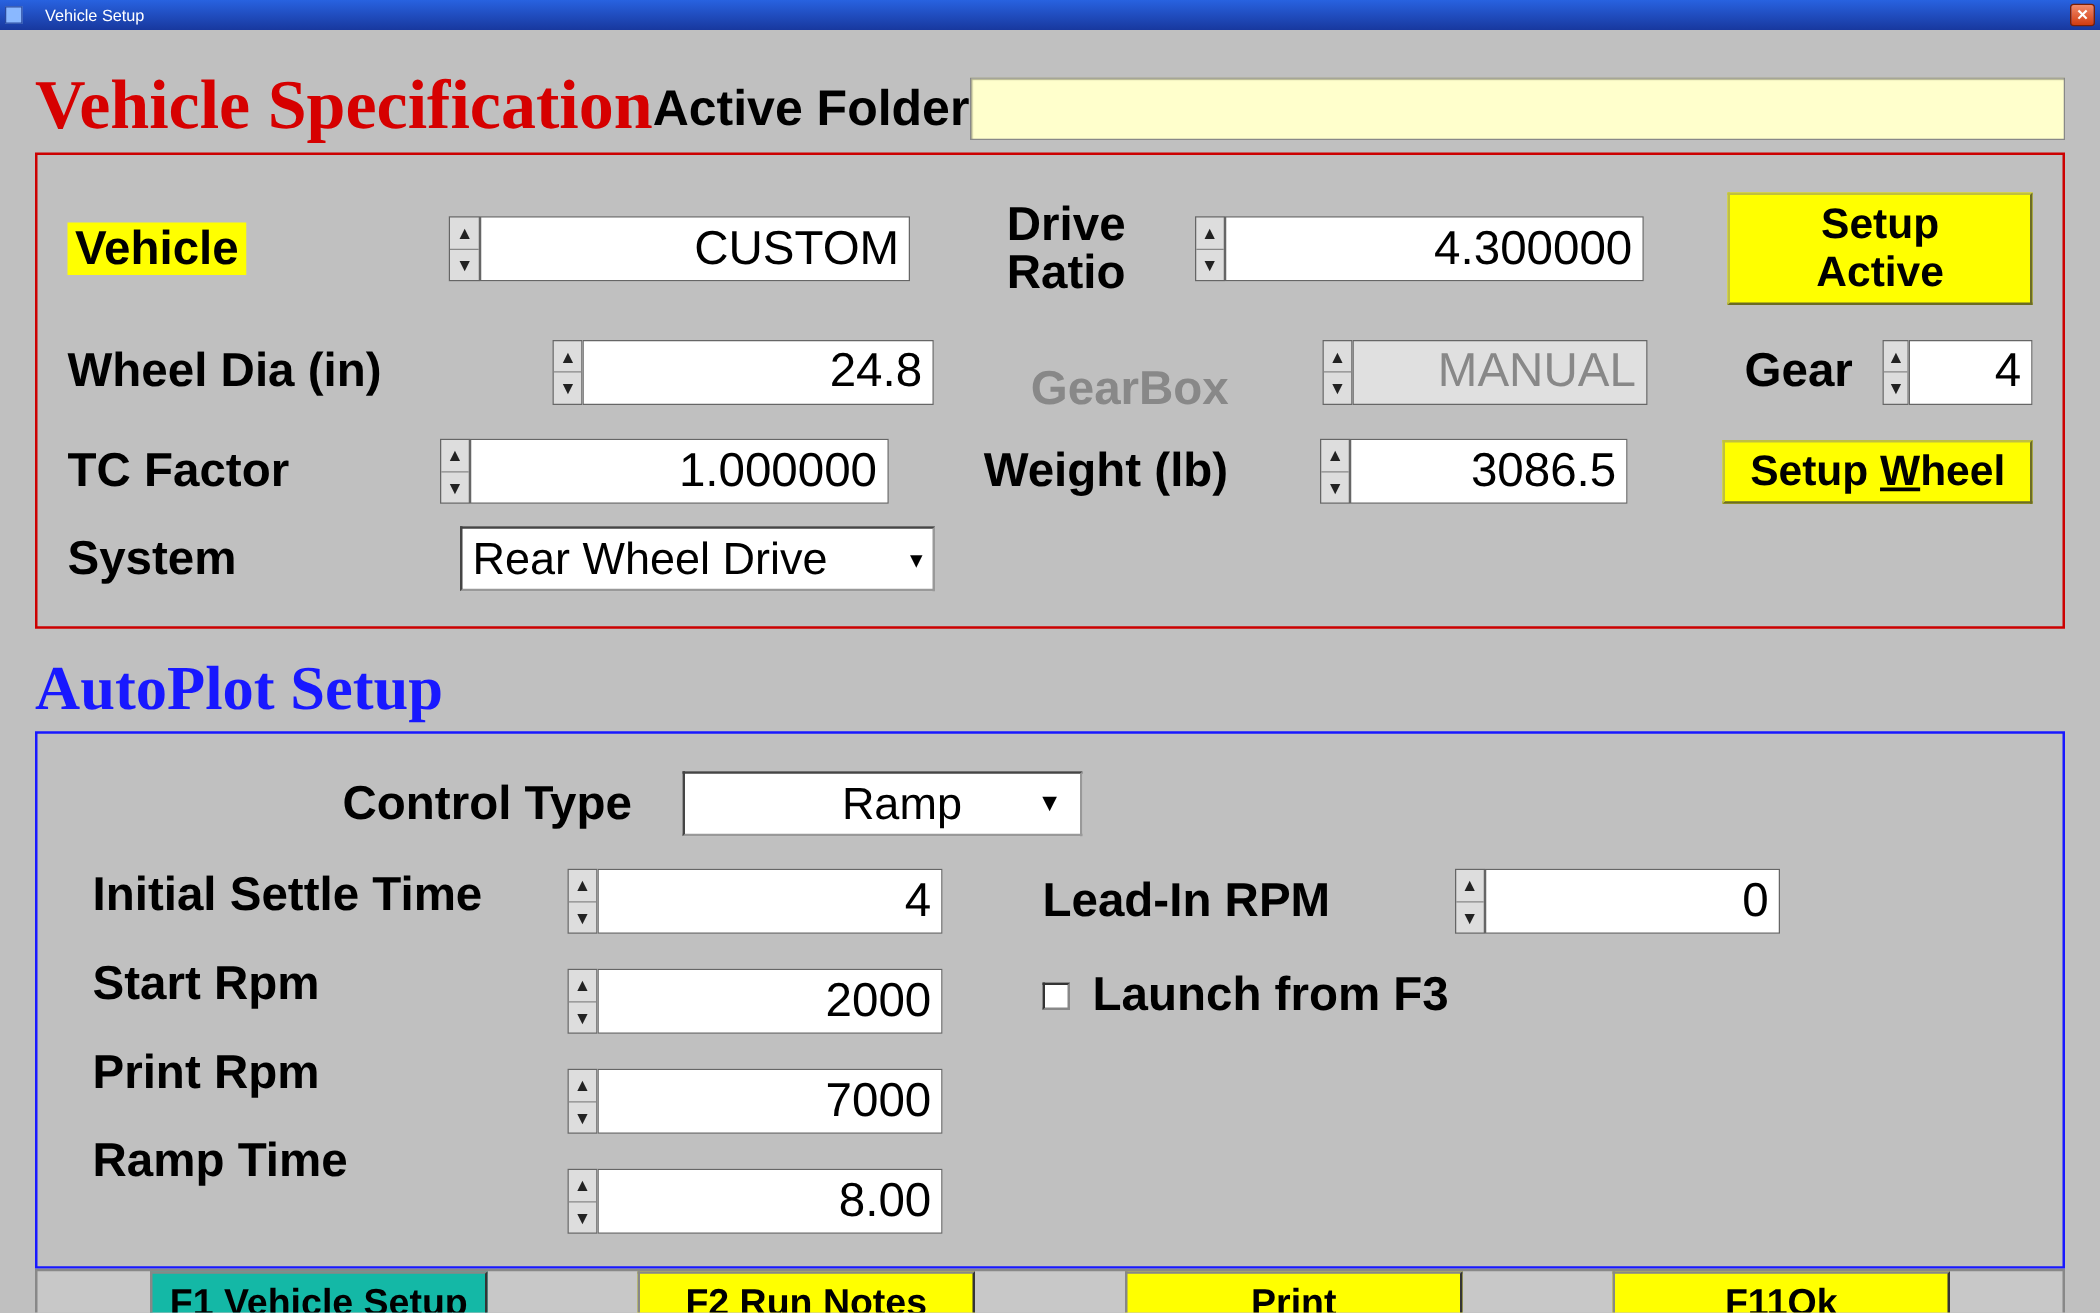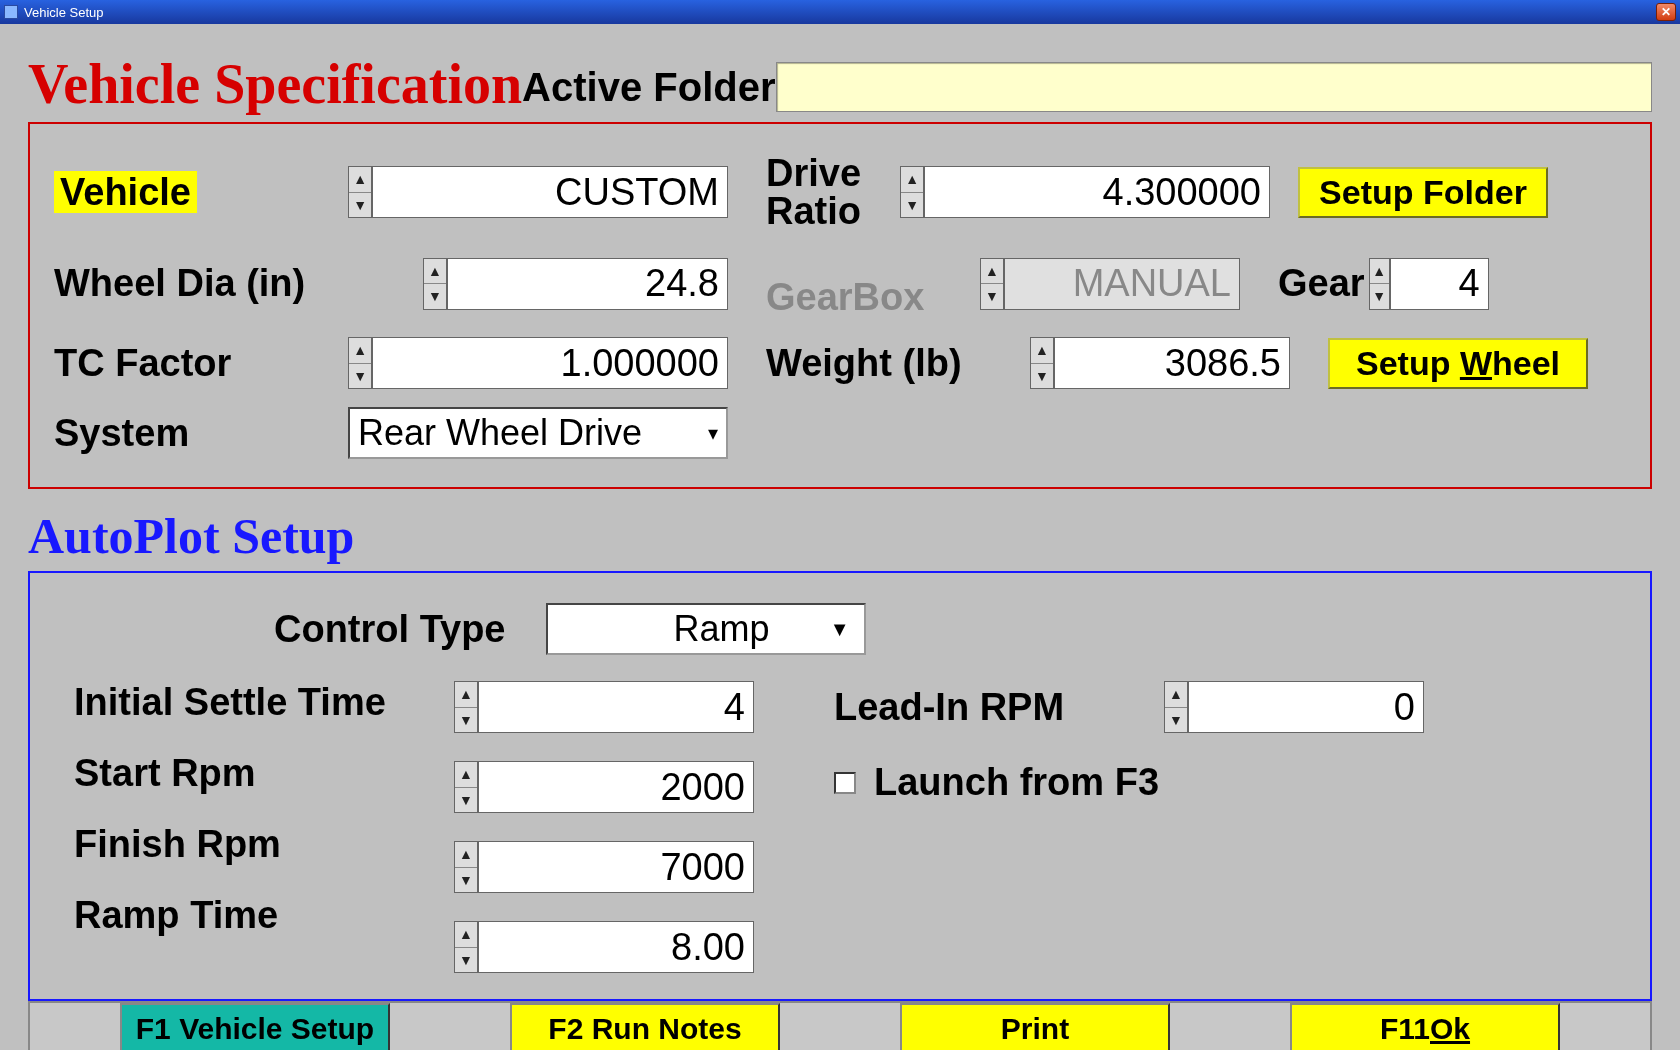--- a/index.html
+++ b/index.html
@@ -8,21 +8,21 @@
 
   
   .titlebar {
     height: 24px;
     background: linear-gradient(to bottom, #2862e0, #18389e);
     display: flex; align-items: center; justify-content: space-between;
     padding: 0 4px;
     color: #fff;
     font-size: 13px;
   }
-  .titlebar .left { display:flex; align-items:center; gap:6px; }
+  .titlebar .left { display:flex; align-items:center; gap:18px; }
   .titlebar .app-icon {
     width:14px; height:14px; background:#8ab8ff; border:1px solid #2a4aa0;
   }
   .titlebar .close {
     width: 20px; height: 18px;
     background: linear-gradient(to bottom,#f28a6a,#d23c10);
     border:1px solid #7a1f05;
     border-radius:3px;
     display:flex; align-items:center; justify-content:center;
     font-size:12px; font-weight:bold; color:#fff;
@@ -129,21 +129,21 @@
     padding: 0 8px;
     display:flex; align-items:center; justify-content:space-between;
   }
   .combo .tri { font-size: 20px; padding-left:12px;}
   .combo.centered { justify-content:center; position:relative;padding-left:40px;}
   .combo.centered .tri { position:absolute; right:14px;}
 
   .row { display:flex; align-items:center; }
 
   
-  .vs-grid .vs-row { display:flex; align-items:center; margin-bottom: 18px; gap: 4px; }
+  .vs-grid .vs-row { display:flex; align-items:center; margin-bottom: 18px; gap: 24px; }
   .spin.vs-input  { width: 380px;}
   .spin.vs-input-sm { width: 120px;}
 
   
   .ap-row { display:flex; margin-top: 26px; }
   .ap-col { display:flex; flex-direction:column; gap: 28px; }
   .ap-labelcell { width: 380px; }
   .ap-row2 .spin { width: 300px;}
   .ap-right { margin-left: 80px;}
   .chk {
@@ -206,21 +206,21 @@
       <div style="width:30px;"></div>
       <div class="lbl lbl-two" style="width:130px;">Drive<br>Ratio</div>
       <div class="spin" style="width:370px;">
         <div class="arrows">
             <div>▲</div>
             <div>▼</div>
           </div>
         <input value="4.300000" style="">
       </div>
       <div style="width:20px;"></div>
-      <div class="btn-yellow" style="width:250px;">Setup Folder</div>
+      <div class="btn-yellow" style="width:250px;">Setup Active</div>
     </div>
 
     <div class="vs-row">
       <div class="lbl" style="width:365px;">Wheel Dia (in)</div>
       <div class="spin" style="width:305px;">
         <div class="arrows">
             <div>▲</div>
             <div>▼</div>
           </div>
         <input value="24.8" style="">
@@ -287,21 +287,21 @@
         <span>Ramp</span>
         <span class="tri">▼</span>
       </div>
     </div>
 
     <div class="ap-row ap-row2">
 
       <div class="ap-col">
         <div class="lbl ap-labelcell">Initial Settle Time</div>
         <div class="lbl ap-labelcell">Start Rpm</div>
-        <div class="lbl ap-labelcell">Finish Rpm</div>
+        <div class="lbl ap-labelcell">Print Rpm</div>
         <div class="lbl ap-labelcell">Ramp Time</div>
       </div>
 
       <div class="ap-col">
         <div class="spin">
           <div class="arrows">
               <div>▲</div>
               <div>▼</div>
             </div>
           <input value="4" style="">

